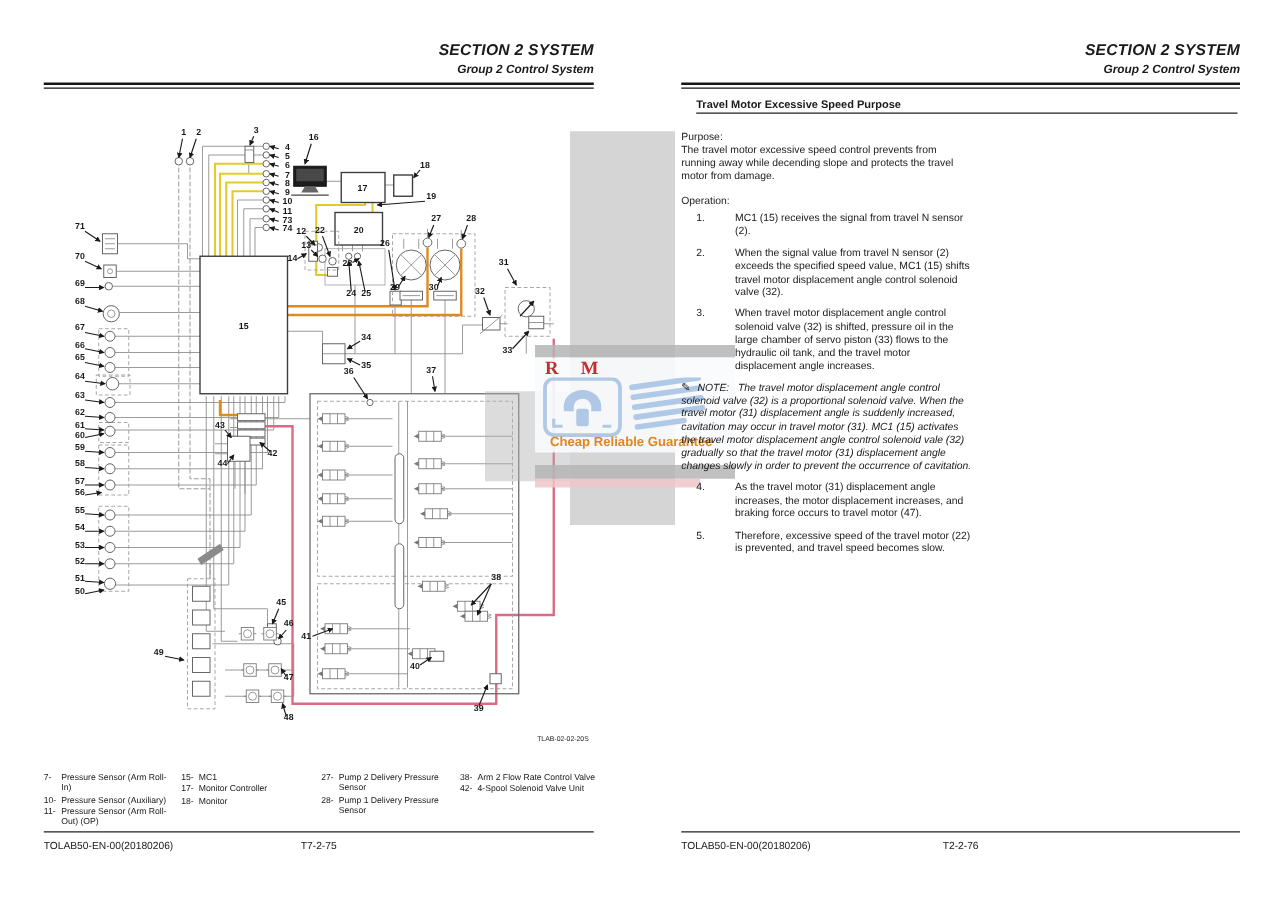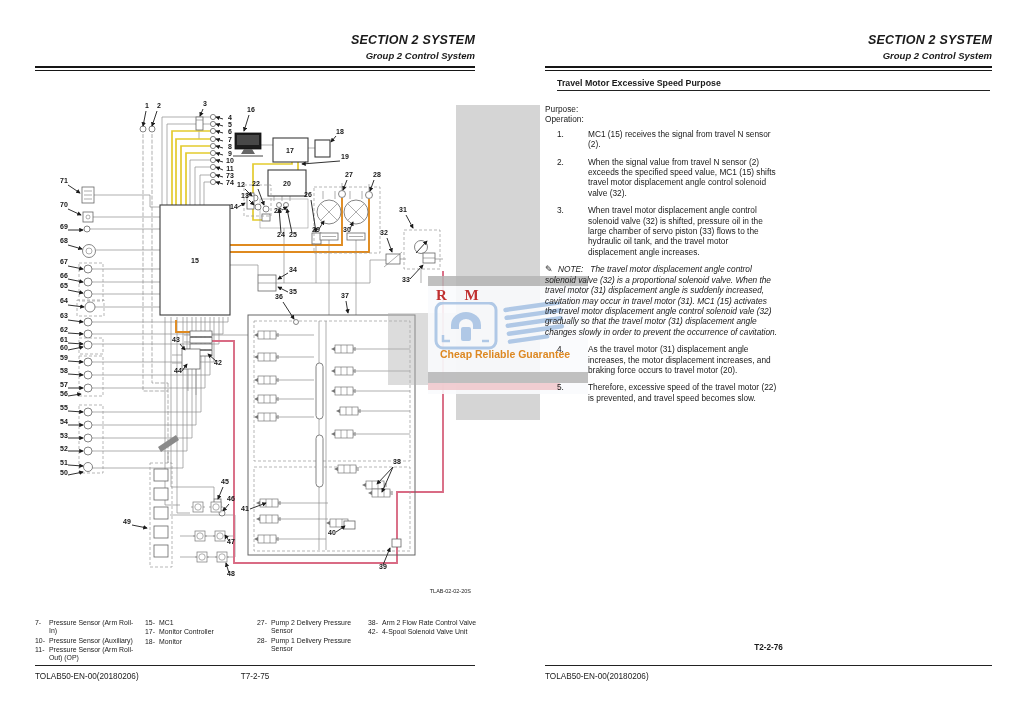--- a/index.html
+++ b/index.html
@@ -32,21 +32,21 @@
   .lname{flex:1;}
   
   .footrule{height:0;border-top:1.2px solid #222;z-index:10;}
   .foottxt{font-size:8.2px;z-index:10;}
   .footcenter{text-align:center;}
   
   .wm-band{background:rgba(178,178,178,.55);z-index:4;}
   .wm-ext{background:rgba(178,178,178,.45);z-index:4;}
   .wm-box{z-index:5;}
   .wm-strip{position:absolute;left:0;width:160px;background:rgba(181,181,181,.85);}
-  .wm-content{position:absolute;left:0;top:10px;width:160px;height:108px;background:rgba(250,251,253,.9);}
+  .wm-content{position:absolute;left:0;top:10px;width:160px;height:76px;background:rgba(250,251,253,.9);}
   .wm-letters{position:absolute;left:8px;top:1px;font-family:"Liberation Serif",serif;font-weight:bold;
               font-size:15px;color:#c03030;word-spacing:10px;letter-spacing:2px;}
   .wm-tag{position:absolute;left:0;top:62px;width:160px;text-align:left;font-weight:bold;
           font-size:10.5px;color:#dd8822;padding-left:12px;}
   .wm-pink{position:absolute;left:0;top:107px;width:132px;height:7px;background:rgba(238,198,202,.85);}
   
   #diagram{z-index:1;}
   .ln{stroke:#8d8d8d;stroke-width:.7;fill:none;}
   .lnd{stroke:#8d8d8d;stroke-width:.7;fill:none;stroke-dasharray:4 1.6;}
   .yln{stroke:#e3cb2e;stroke-width:1.7;fill:none;}
@@ -75,39 +75,40 @@
     <div class="h1">SECTION 2 SYSTEM</div>
     <div class="h2">Group 2 Control System</div>
   </div>
   <div class="abs dblrule" style="left:545px;top:66px;width:447px;"></div>
 
   <div class="abs sec-title" style="left:557px;top:78px;">Travel Motor Excessive Speed Purpose</div>
   <div class="abs title-rule" style="left:557px;top:90px;width:433px;"></div>
 
   <div class="abs rp-body" style="left:545px;top:104px;">
     <div class="plabel">Purpose:</div>
+    <p>The travel motor excessive speed control prevents from running away while decending slope and protects the travel motor from damage.</p>
     <div class="oplabel">Operation:</div>
     <div class="step">
       <span class="sn">1.</span>
       <span class="st">MC1 (15) receives the signal from travel N sensor (2).</span>
     </div>
     <div class="step">
       <span class="sn">2.</span>
       <span class="st">When the signal value from travel N sensor (2) exceeds the specified speed value, MC1 (15) shifts travel motor displacement angle control solenoid valve (32).</span>
     </div>
     <div class="step">
       <span class="sn">3.</span>
       <span class="st">When travel motor displacement angle control solenoid valve (32) is shifted, pressure oil in the large chamber of servo piston (33) flows to the hydraulic oil tank, and the travel motor displacement angle increases.</span>
     </div>
     <div class="note">
       <span class="pic">✎</span><span class="nlab">NOTE:</span><span>The travel motor displacement angle control solenoid valve (32) is a proportional solenoid valve. When the travel motor (31) displacement angle is suddenly increased, cavitation may occur in travel motor (31). MC1 (15) activates the travel motor displacement angle control solenoid vale (32) gradually so that the travel motor (31) displacement angle changes slowly in order to prevent the occurrence of cavitation.</span>
     </div>
     <div class="step">
       <span class="sn">4.</span>
-      <span class="st">As the travel motor (31) displacement angle increases, the motor displacement increases, and braking force occurs to travel motor (20).</span>
+      <span class="st">As the travel motor (31) displacement angle increases, the motor displacement increases, and braking force occurs to travel motor (47).</span>
     </div>
     <div class="step">
       <span class="sn">5.</span>
       <span class="st">Therefore, excessive speed of the travel motor (22) is prevented, and travel speed becomes slow.</span>
     </div>
   </div>
 
   <svg id="diagram" class="abs" style="left:30px;top:95px;" width="445" height="512" viewBox="0 0 445 512">
     <defs>
       <marker id="ah" viewBox="0 0 6 6" refX="5" refY="3" markerWidth="5" markerHeight="5" orient="auto">
@@ -567,15 +568,15 @@
         </div>
     </div>
   </div>
 
   <div class="abs footrule" style="left:35px;top:665px;width:440px;"></div>
   <div class="abs foottxt" style="left:35px;top:672px;">TOLAB50-EN-00(20180206)</div>
   <div class="abs foottxt footcenter" style="left:35px;top:672px;width:440px;">T7-2-75</div>
 
   <div class="abs footrule" style="left:545px;top:665px;width:447px;"></div>
   <div class="abs foottxt" style="left:545px;top:672px;">TOLAB50-EN-00(20180206)</div>
-  <div class="abs foottxt footcenter" style="left:545px;top:643px;width:447px;font-weight:bold;">T2-2-76</div>
+  <div class="abs foottxt footcenter" style="left:545px;top:672px;width:447px;">T2-2-76</div>
 
 </div>
 
 </body></html>

